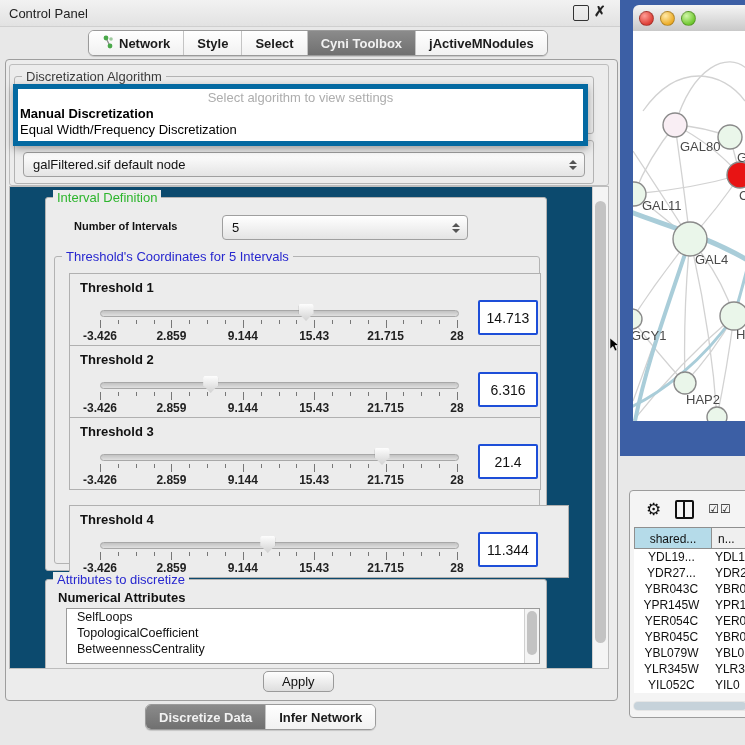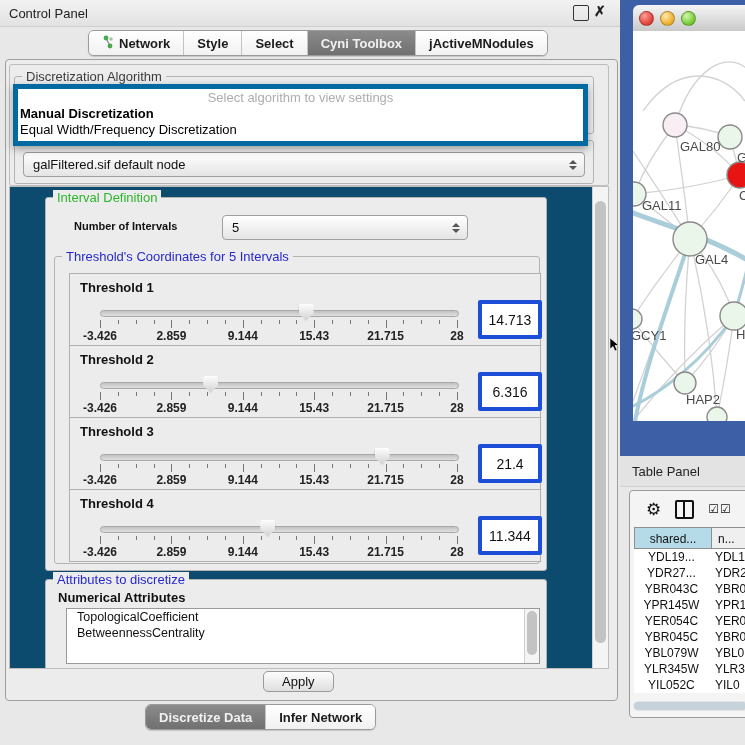--- a/index.html
+++ b/index.html
@@ -56,21 +56,21 @@
   .track{position:absolute;left:0;top:2px;width:100%;height:5px;border:1px solid #a8a8a8;border-radius:4px;
          background:linear-gradient(#c2c2c2,#e0e0e0);}
   .thumb{position:absolute;top:-4px;width:15px;height:17px;
          background:linear-gradient(#fdfdfd,#d2d2d2);
          clip-path:polygon(8% 0,92% 0,100% 12%,100% 55%,50% 100%,0 55%,0 12%);
          filter:drop-shadow(0 0 1px #777);}
   .ticks{position:absolute;left:0;top:12px;width:100%;height:8px;}
   .ticks i{position:absolute;top:0;width:1px;background:#777;}
   .slabels{position:absolute;left:0;top:21px;width:100%;height:12px;}
   .slabels span{position:absolute;transform:translateX(-50%);font-size:12px;font-weight:bold;color:#222;white-space:nowrap;}
-  .vbox{position:absolute;left:408px;top:26px;width:56px;height:31px;border:4px solid #1d4ed8;border-radius:2px;
+  .vbox{position:absolute;left:408px;top:26px;width:56px;height:31px;border:2px solid #1d4ed8;border-radius:2px;
         background:#fff;font-size:14px;display:flex;align-items:center;justify-content:center;}
 
   .listbox{background:#fff;border:1px solid #9a9a9a;overflow:hidden;}
   .listbox .li{font-size:12.5px;height:16px;line-height:16px;padding-left:10px;color:#111;white-space:nowrap;}
 
   .btn{border:1px solid #9a9a9a;border-radius:5px;background:linear-gradient(#fefefe,#dedede);
        font-size:13px;padding:2px 18px;color:#111;}
 
   
   #desktop{left:620px;top:0;width:125px;height:456px;background:#3c5fa5;}
@@ -299,21 +299,21 @@
                   <span style="left: 0%;">-3.426</span>
                   <span style="left: 20%;">2.859</span>
                   <span style="left: 40%;">9.144</span>
                   <span style="left: 60%;">15.43</span>
                   <span style="left: 80%;">21.715</span>
                   <span style="left: 100%;">28</span>
                 </div>
               </div>
               <div class="vbox">21.4</div>
             </div>
-            <div class="thr-box" style="top: 232px;">
+            <div class="thr-box" style="top: 248px; padding-left: 28px;">
               <div class="thr-label">Threshold 4</div>
               <div class="slider">
                 <div class="track"></div>
                 <div class="thumb" style="left: calc(46.9993% - 7.5px);"></div>
                 <div class="ticks">
                   <i style="left: 0%; height: 8px;"></i>
                   <i style="left: 5%; height: 4px;"></i>
                   <i style="left: 10%; height: 4px;"></i>
                   <i style="left: 15%; height: 4px;"></i>
                   <i style="left: 20%; height: 8px;"></i>
@@ -347,20 +347,21 @@
             </div>
           </div>
       </div>
     </div>
 
     <div class="group" style="position:absolute;left:35px;top:392px;width:500px;height:120px;">
       <span class="gtitle t-blue">Attributes to discretize</span>
       <span style="position:absolute;left:12px;top:10px;font-size:13px;font-weight:bold;">Numerical Attributes</span>
       <div class="listbox" style="position:absolute;left:20px;top:28px;width:472px;height:54px;">
         <div id="attr-items">
+            <div class="li">SelfLoops</div>
             <div class="li">TopologicalCoefficient</div>
             <div class="li">BetweennessCentrality</div>
           </div>
         <div class="vscroll" style="right:0;top:0;width:14px;height:100%;">
           <div class="vthumb" style="top:2px;height:44px;width:10px;"></div>
         </div>
       </div>
     </div>
 
     <div class="vscroll" style="left:582px;top:0;width:15px;height:481px;">
@@ -432,23 +433,20 @@
           <text x="106" y="169">C</text>
           <text x="9" y="179">GAL11</text>
           <text x="62" y="233">GAL4</text>
           <text x="-2" y="309">GCY1</text>
           <text x="103" y="308">H</text>
           <text x="53" y="373">HAP2</text>
         </g>
     </svg>
   </div>
 
-  <div class="abs" id="tp-header">
-    <span id="tp-title">Table Panel</span>
-  </div>
 
   <div class="abs" id="tp-card">
     <div id="tp-toolbar">
       <span class="gear">⚙</span>
       <span class="spliticon"></span>
       <span class="cbx">☑☑</span>
     </div>
     <div id="tp-table">
       <div class="hrow">
         <div class="hc c0">shared...</div>

